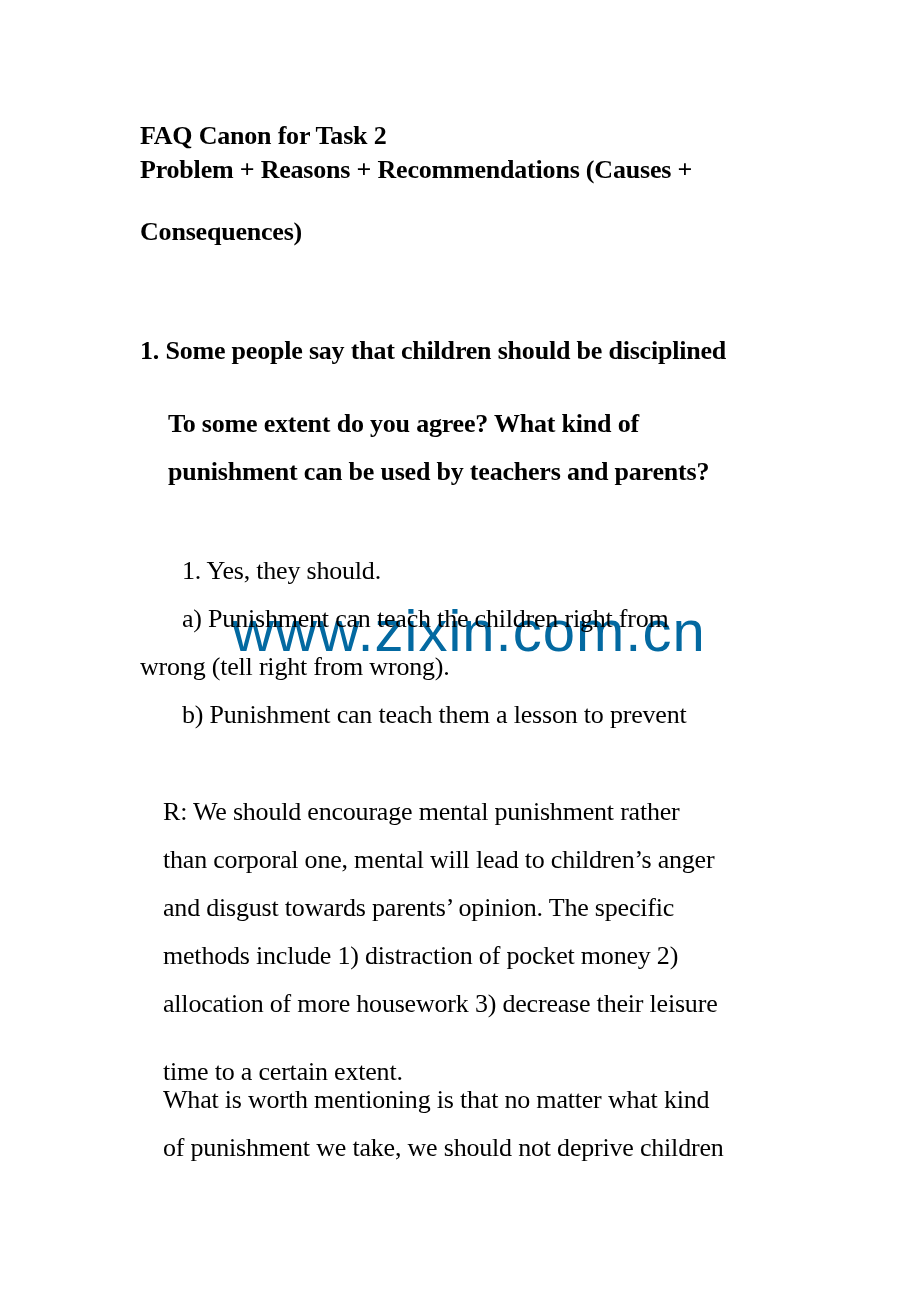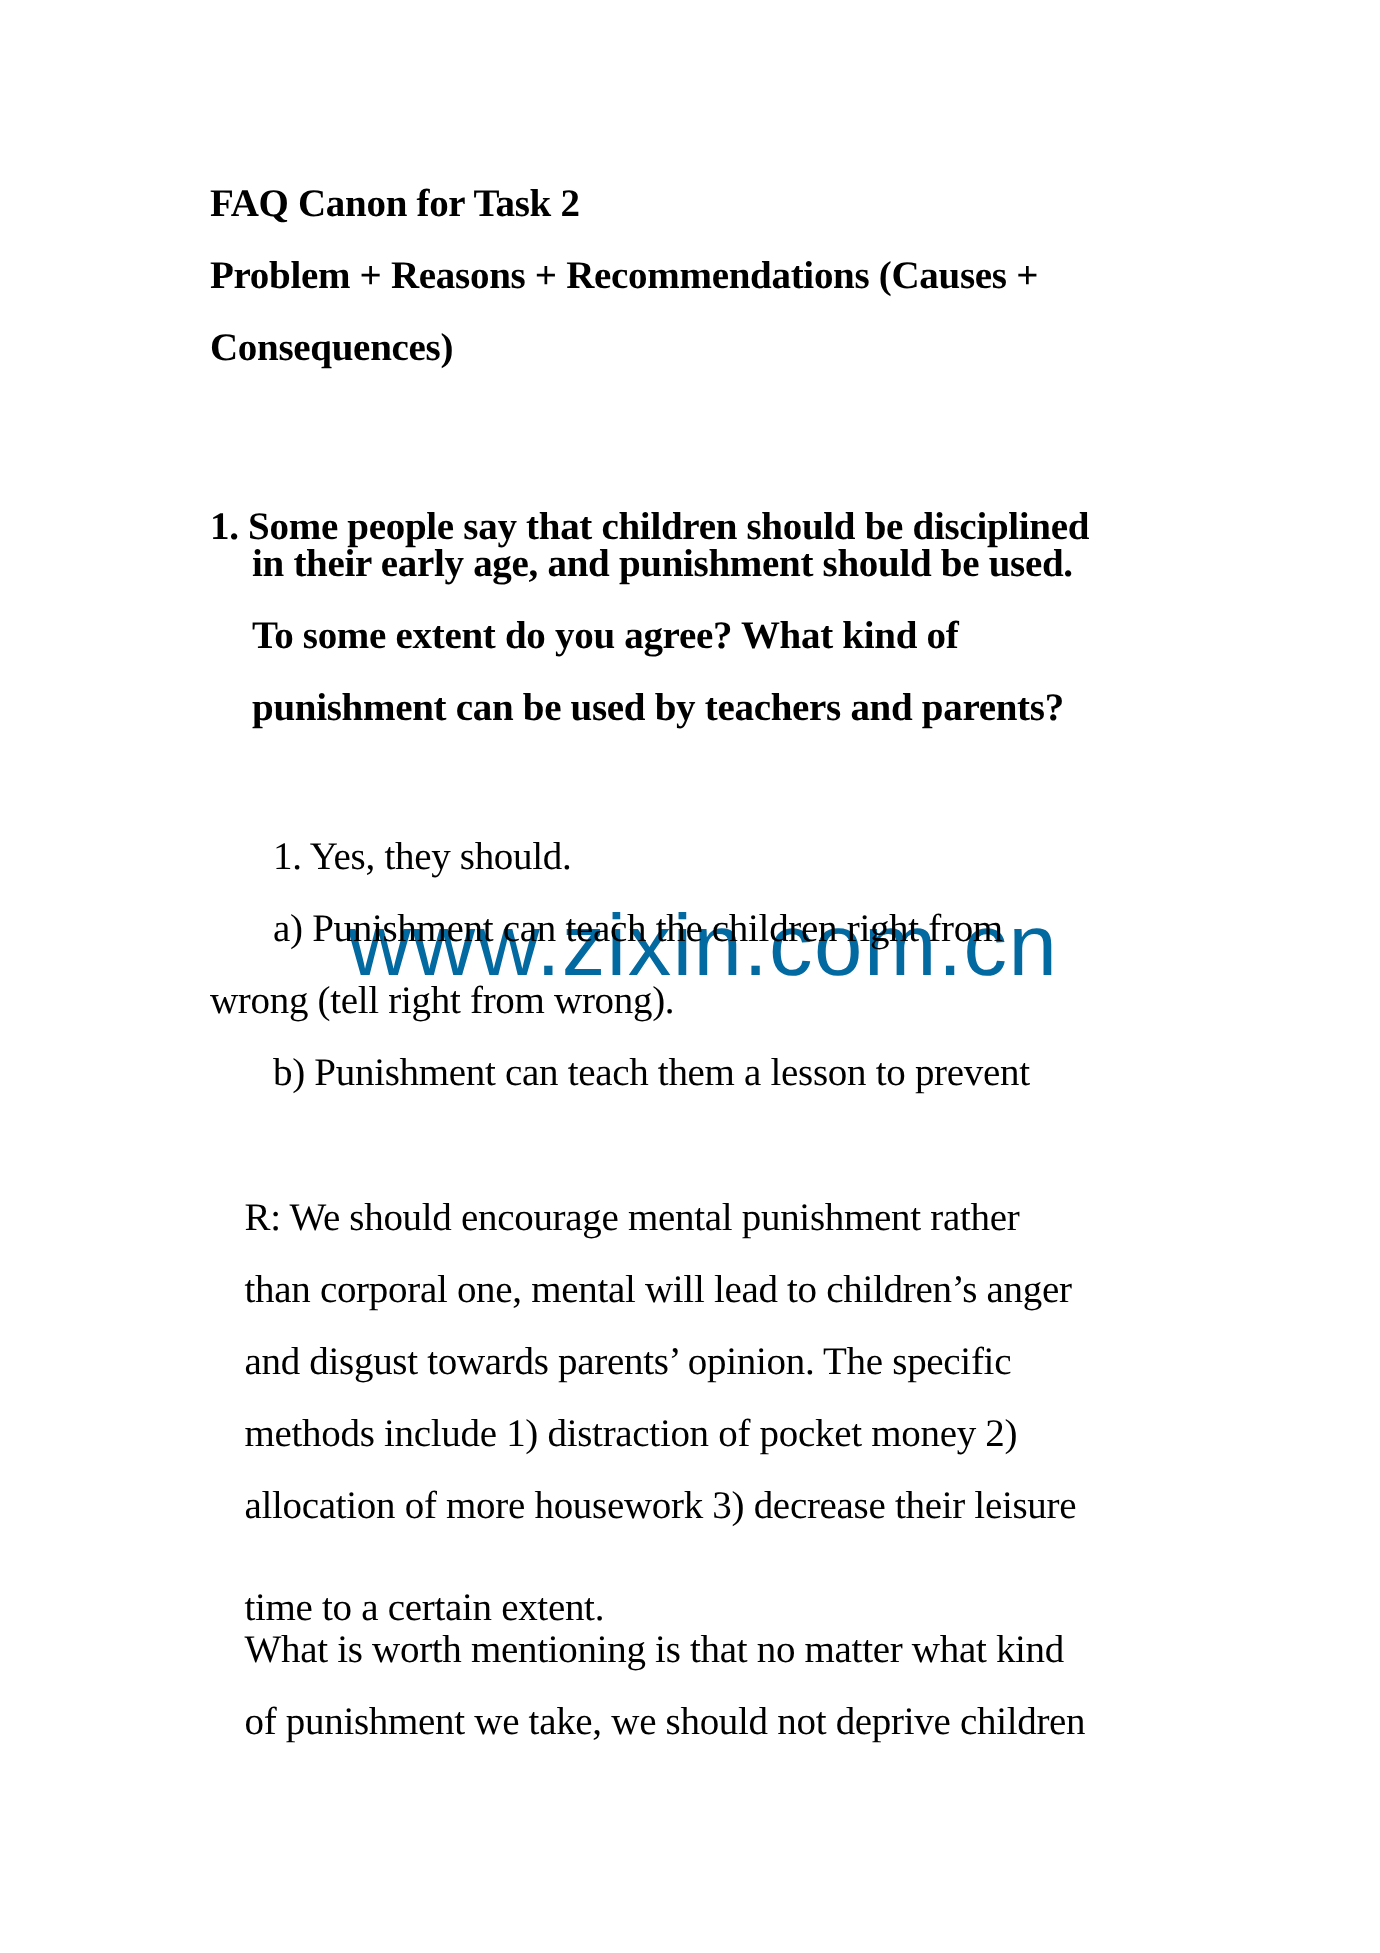--- a/index.html
+++ b/index.html
@@ -57,25 +57,24 @@
 </head>
 <body>
 
 <div class="page">
 
   <div class="watermark">www.zixin.com.cn</div>
 
   <div class="text-layer">
 
     <div class="line bold" style="left:140px; top:121px;">FAQ Canon for Task 2</div>
-    <div class="line bold" style="left:140px; top:169px;">Problem + Reasons + Recommendations (Causes +</div>
+    <div class="line bold" style="left:140px; top:155px;">Problem + Reasons + Recommendations (Causes +</div>
     <div class="line bold" style="left:140px; top:217px;">Consequences)</div>
 
     <div class="line bold" style="left:140px; top:313px;margin-top:23px;">1. Some people say that children should be disciplined</div>
-    <div class="line bold" style="left:168px; top:361px;">in their early age, and punishment should be used.</div>
     <div class="line bold" style="left:168px; top:409px;">To some extent do you agree? What kind of</div>
     <div class="line bold" style="left:168px; top:457px;">punishment can be used by teachers and parents?</div>
 
     <div class="line" style="left:182px; top:556px;">1. Yes, they should.</div>
 
     <div class="line" style="left:182px; top:604px;">a) Punishment can teach the children right from</div>
     <div class="line" style="left:140px; top:652px;">wrong (tell right from wrong).</div>
 
     <div class="line" style="left:182px; top:700px;">b) Punishment can teach them a lesson to prevent</div>
 

